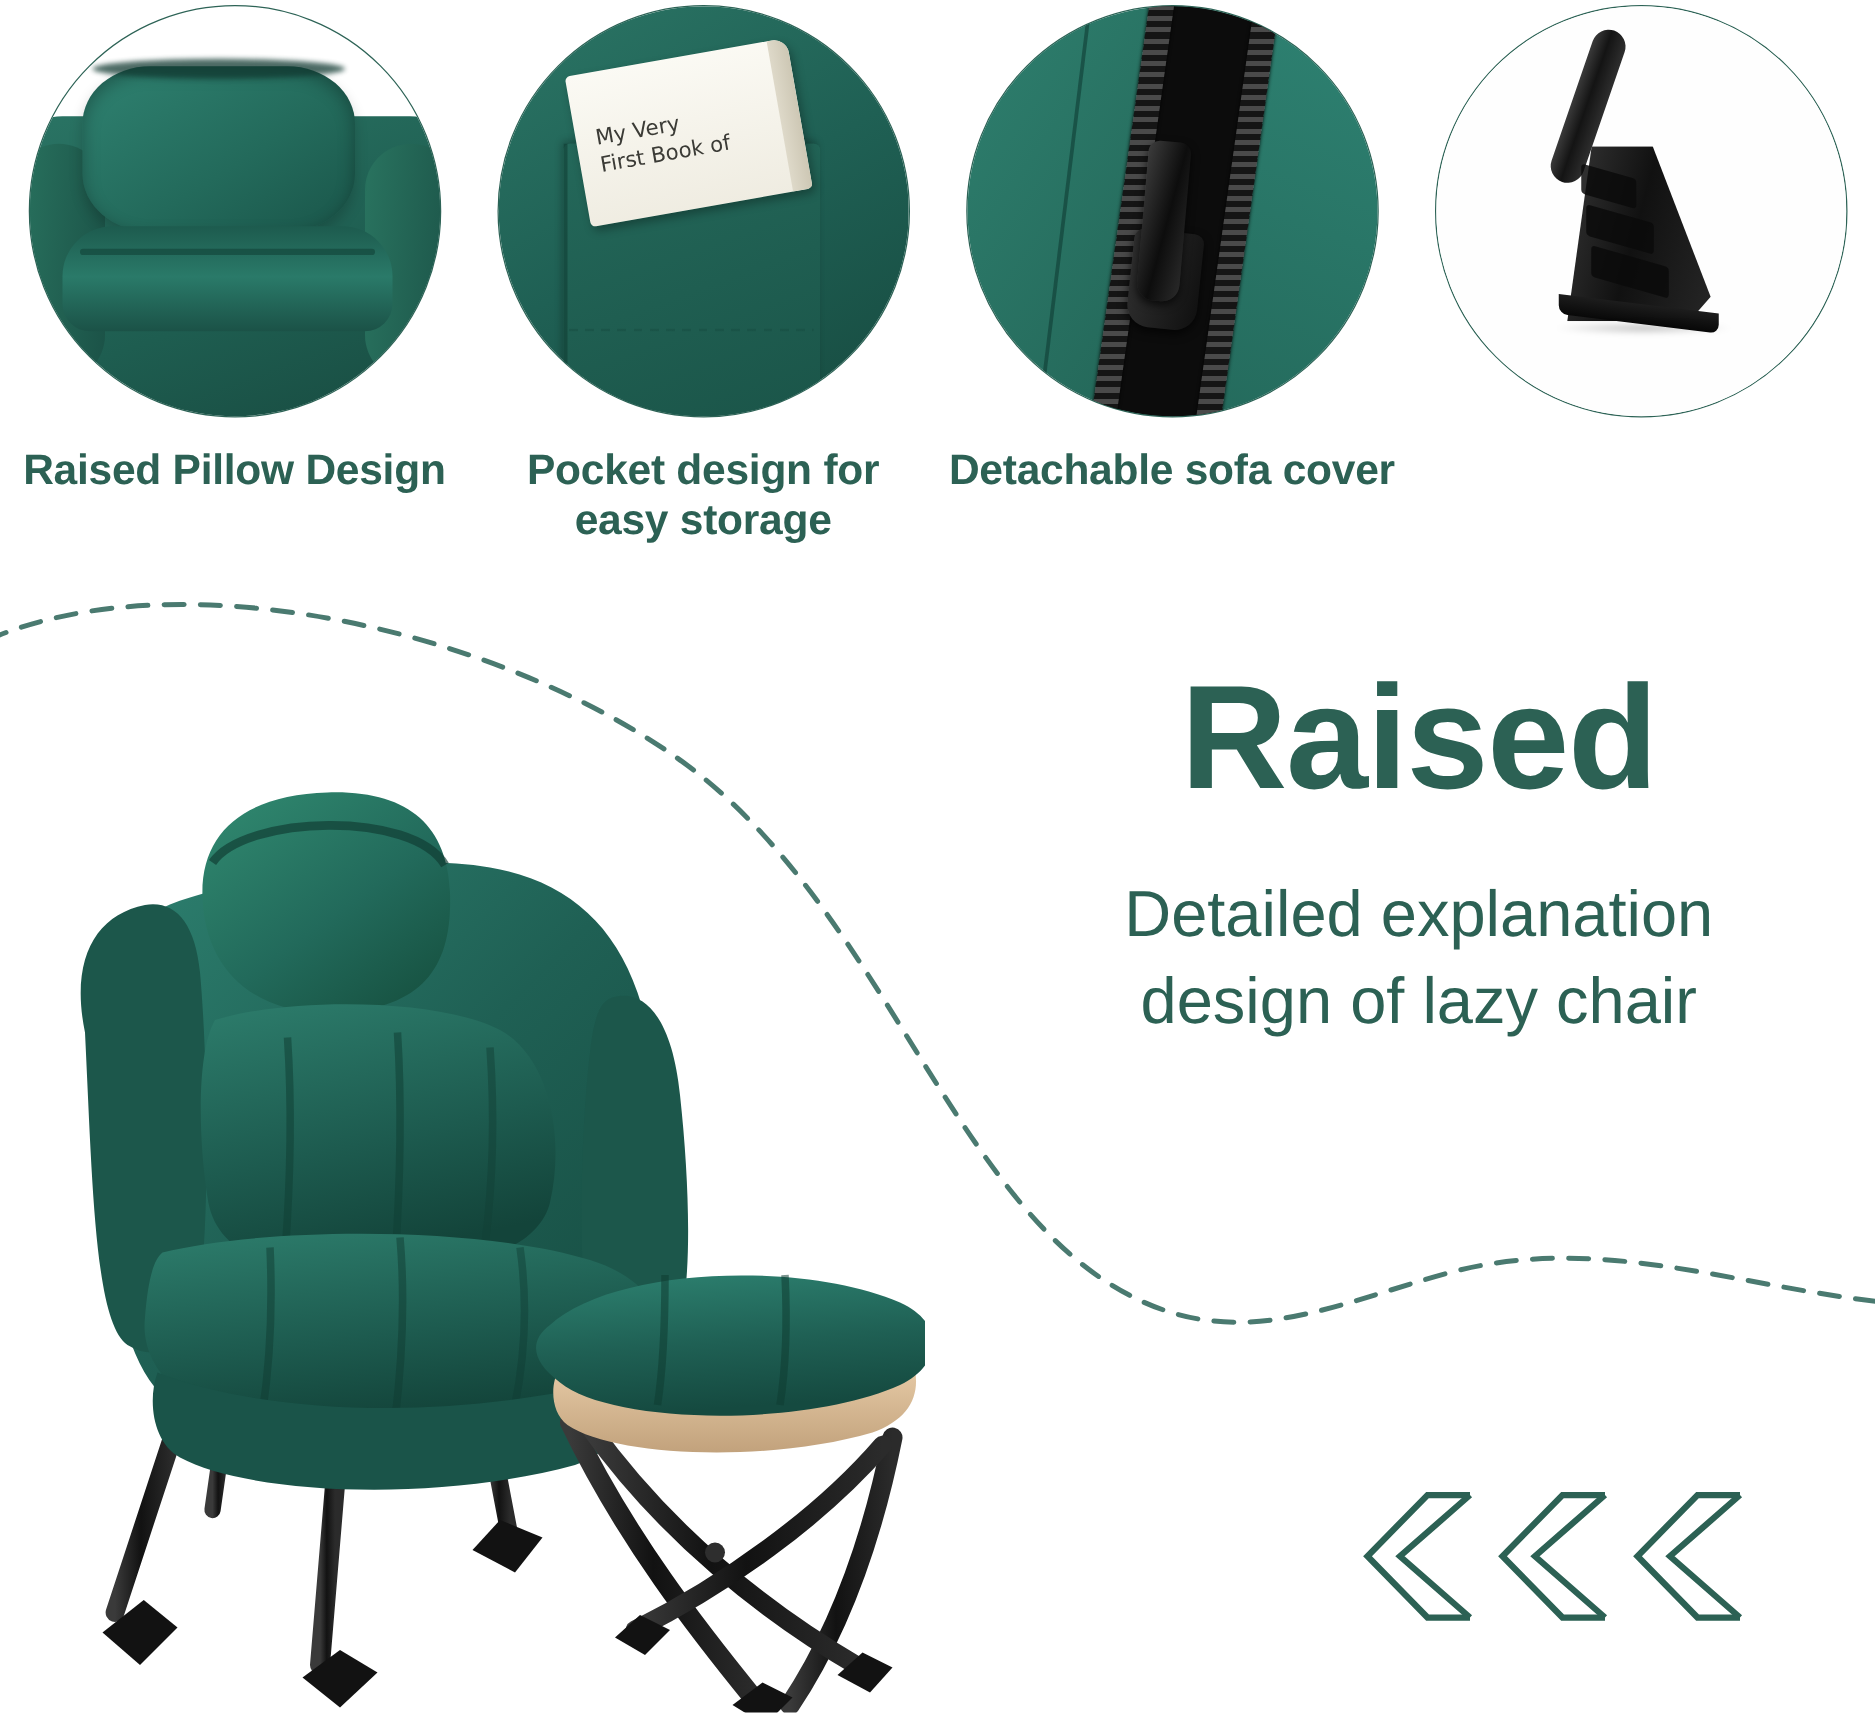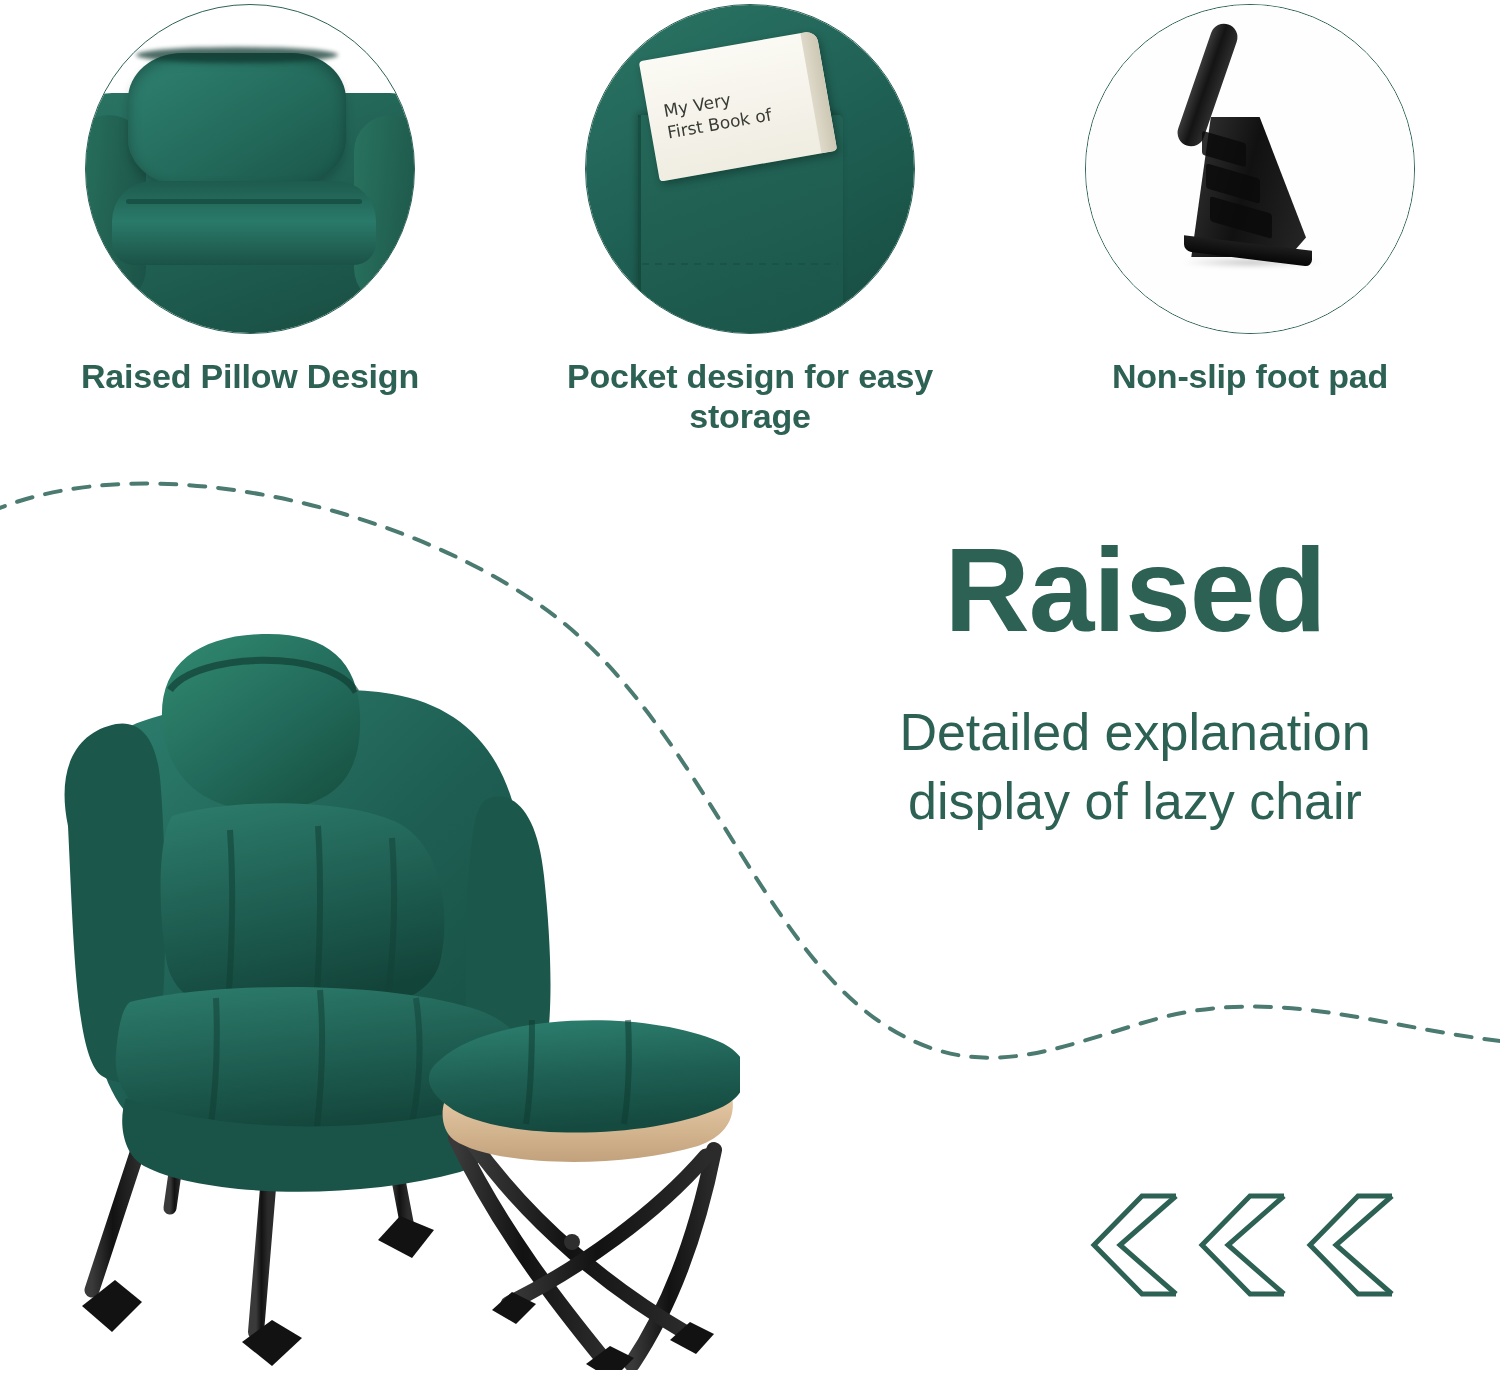--- a/index.html
+++ b/index.html
@@ -234,35 +234,49 @@
           <div class="p2-book-text">
             <div>My Very</div>
             <div>First Book of</div>
           </div>
         </div>
       </div>
     </div>
     <div class="fc-caption narrow">Pocket design for easy storage</div>
   </div>
 
+  <div class="feature-cell">
+    <div class="fc-circle-wrap">
+      <div class="fc-circle">
+        <div class="p3-left"></div>
+        <div class="p3-right"></div>
+        <div class="p3-gap"></div>
+        <div class="p3-teeth l"></div>
+        <div class="p3-teeth r"></div>
+        <div class="p3-slider"></div>
+        <div class="p3-pull"></div>
+        <div class="p3-seam"></div>
+      </div>
+    </div>
+    <div class="fc-caption">Detachable sofa cover</div>
+  </div>
 
   <div class="feature-cell">
     <div class="fc-circle-wrap">
       <div class="fc-circle">
         <div class="p4-bg"></div>
         <div class="p4-tube"></div>
         <div class="p4-cap"></div>
         <div class="p4-rib a"></div>
         <div class="p4-rib b"></div>
         <div class="p4-rib c"></div>
         <div class="p4-sole"></div>
         <div class="p4-shadow"></div>
       </div>
     </div>
-    <div class="fc-caption">Non-slip foot pad</div>
   </div>
 
 </div>
 
 <div id="lower">
 
   <svg id="wave-svg" viewBox="0 0 1500 910">
     <path d="M -10 42 C 150 -28 420 40 560 150 C 700 262 760 470 880 552
              C 980 620 1060 575 1160 548 C 1280 516 1390 560 1510 572" fill="none" stroke="#4a7a70" stroke-width="4" stroke-dasharray="16 13" stroke-linecap="round"></path>
   </svg>
@@ -369,21 +383,21 @@
       <path d="M 590 756 L 566 774 L 592 790 L 614 768 Z" fill="#121212"></path>
       <path d="M 670 732 L 650 750 L 676 764 L 694 744 Z" fill="#121212"></path>
       <path d="M 492 702 L 472 720 L 496 734 L 516 714 Z" fill="#121212"></path>
     </g>
   </svg>
 
   <div id="brand-block">
     <div id="brand-name">Raised</div>
     <div id="headline">
       <div>Detailed explanation</div>
-      <div>display of lazy chair</div>
+      <div>design of lazy chair</div>
     </div>
   </div>
 
   <div id="chevrons">
     <svg class="chev" viewBox="0 0 92 110">
       <path d="M 86 6 L 30 55 L 86 104" fill="none" stroke="#2c6154" stroke-width="5"></path>
       <path d="M 86 6 L 52 6 L 4 55 L 52 104 L 86 104" fill="none" stroke="#2c6154" stroke-width="5"></path>
     </svg>
     <svg class="chev" viewBox="0 0 92 110">
       <path d="M 86 6 L 30 55 L 86 104" fill="none" stroke="#2c6154" stroke-width="5"></path>

